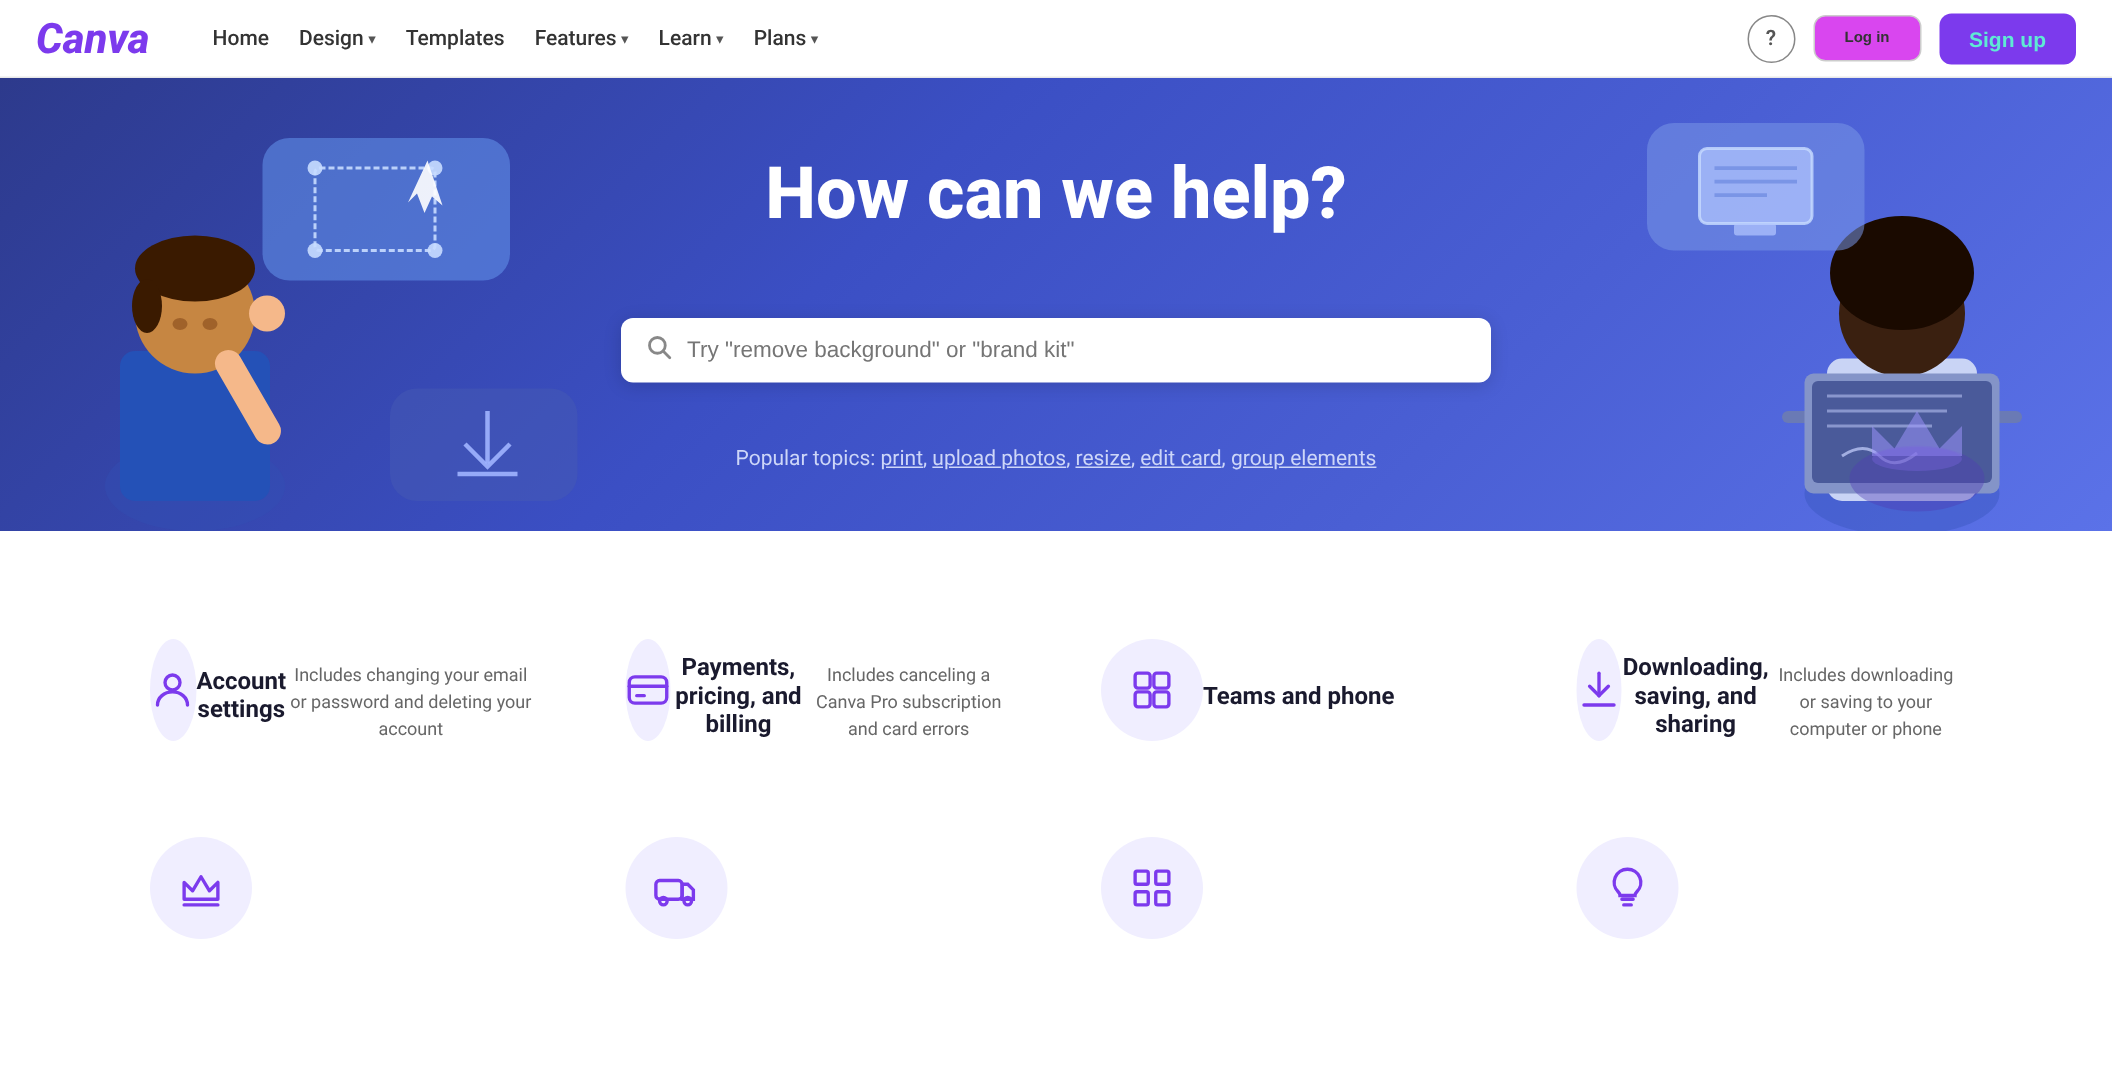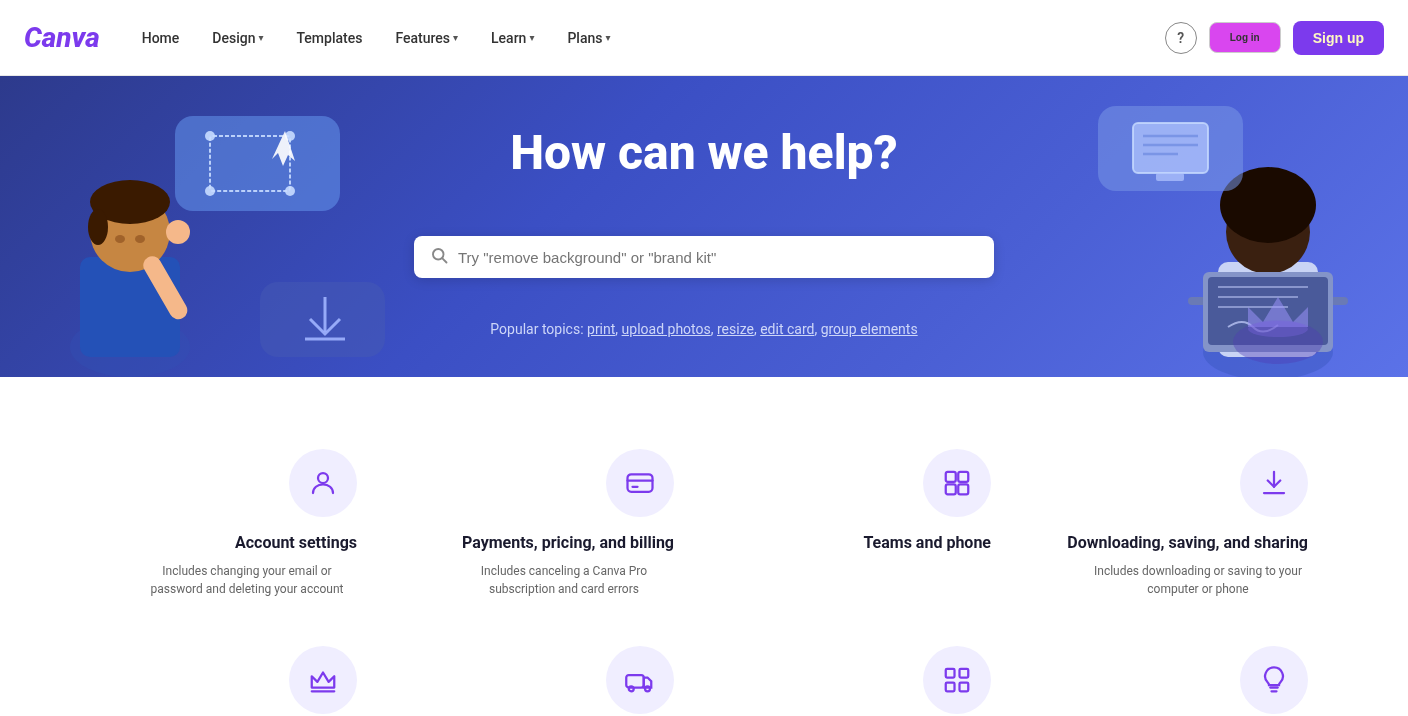--- a/index.html
+++ b/index.html
@@ -1,50 +1,50 @@
 <!DOCTYPE html>
 <html><head>
   <meta charset="utf-8">
   <style>
     * { box-sizing: border-box; margin: 0; padding: 0; }
     body { font-family: -apple-system, BlinkMacSystemFont, 'Segoe UI', Roboto, sans-serif; background: #fff; }
 
     
     nav {
       display: flex; align-items: center;
-      padding: 0 24px; height: 76px;
+      padding: 0 24px; height: 52px;
       border-bottom: 1px solid #e8e8e8;
       background: #fff;
     }
     .nav-logo {
       margin-right: 32px; font-size: 28px; font-weight: 800;
       color: #7c3aed; font-style: italic; cursor: pointer;
     }
-    .nav-links { display: flex; align-items: flex-start; gap: 13px; flex: 1; }
+    .nav-links { display: flex; align-items: flex-start; gap: 0; flex: 1; }
     .nav-link {
       display: flex; align-items: center; gap: 3px;
       padding: 8px 10px; font-size: 14px; color: #333;
       cursor: pointer; border-radius: 6px; font-weight: 500;
     }
     .nav-link .chevron { font-size: 10px; color: #555; }
     .nav-actions { display: flex; align-items: center; gap: 12px; }
     .nav-help {
       width: 32px; height: 32px; border-radius: 50%;
       border: 1.5px solid #888; display: flex; align-items: center; justify-content: center;
       font-size: 14px; color: #555; cursor: pointer; font-weight: 600;
     }
     .btn-login {
       padding: 9px 20px; border-radius: 8px;
       border: 1.5px solid #ccc; background: #d946ef;
       font-size: 10px; font-weight: 600; color: #333; cursor: pointer;
     }
     .btn-signup {
       padding: 9px 20px; border-radius: 8px;
       border: none; background: #7c3aed;
-      font-size: 14px; font-weight: 600; color: #fef9c3; cursor: pointer;
+      font-size: 14px; font-weight: 600; color: #5eead4; cursor: pointer;
     }
 
     
     .hero {
       background: linear-gradient(135deg, #2d3a8c 0%, #3b4fc4 40%, #4a5fd4 70%, #5b72e8 100%);
       min-height: 290px; position: relative; overflow: hidden;
       display: flex; align-items: center; justify-content: center;
     }
     .hero-content {
       position: relative; z-index: 2;
@@ -81,21 +81,21 @@
       pointer-events: none; z-index: 1;
     }
 
     
     .categories {
       padding: 56px 80px 20px;
       display: grid; grid-template-columns: repeat(4, 1fr);
       gap: 0 20px;
     }
     .category-card {
-      display: flex; flex-direction: column; align-items: flex-end;
+      display: flex; align-items: center;
       text-align: center; padding: 16px 20px 32px; cursor: pointer;
     }
     .cat-icon-wrap {
       width: 68px; height: 68px; border-radius: 50%;
       background: #f0eeff; display: flex; align-items: center; justify-content: center;
       margin-bottom: 16px; transition: background 0.2s;
     }
     .cat-title {
       font-size: 16px; font-weight: 700; color: #1a1a2e; margin-bottom: 10px;
     }

